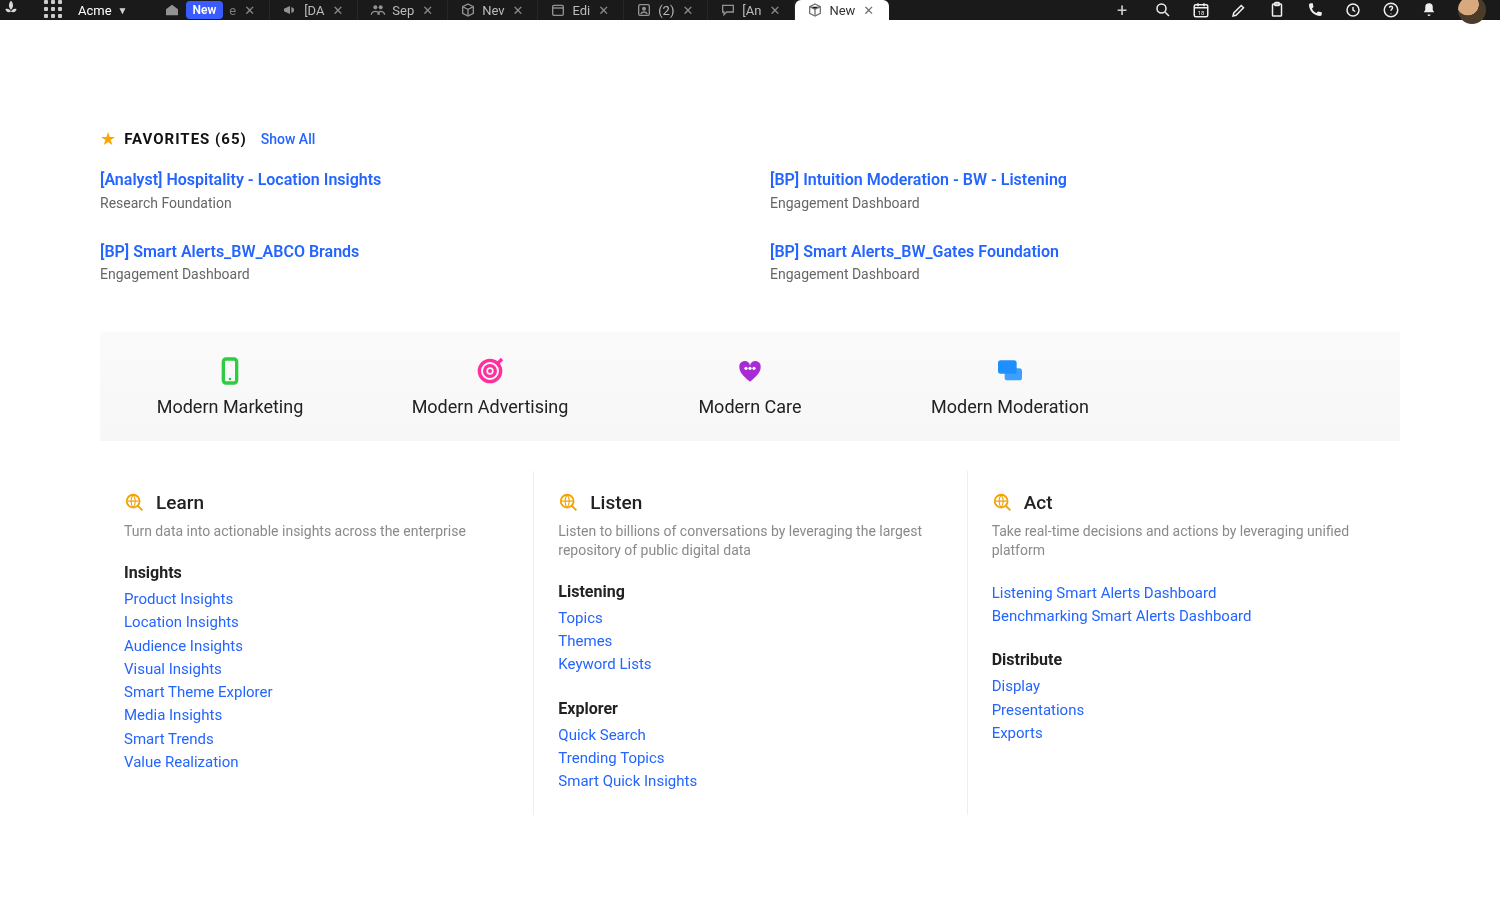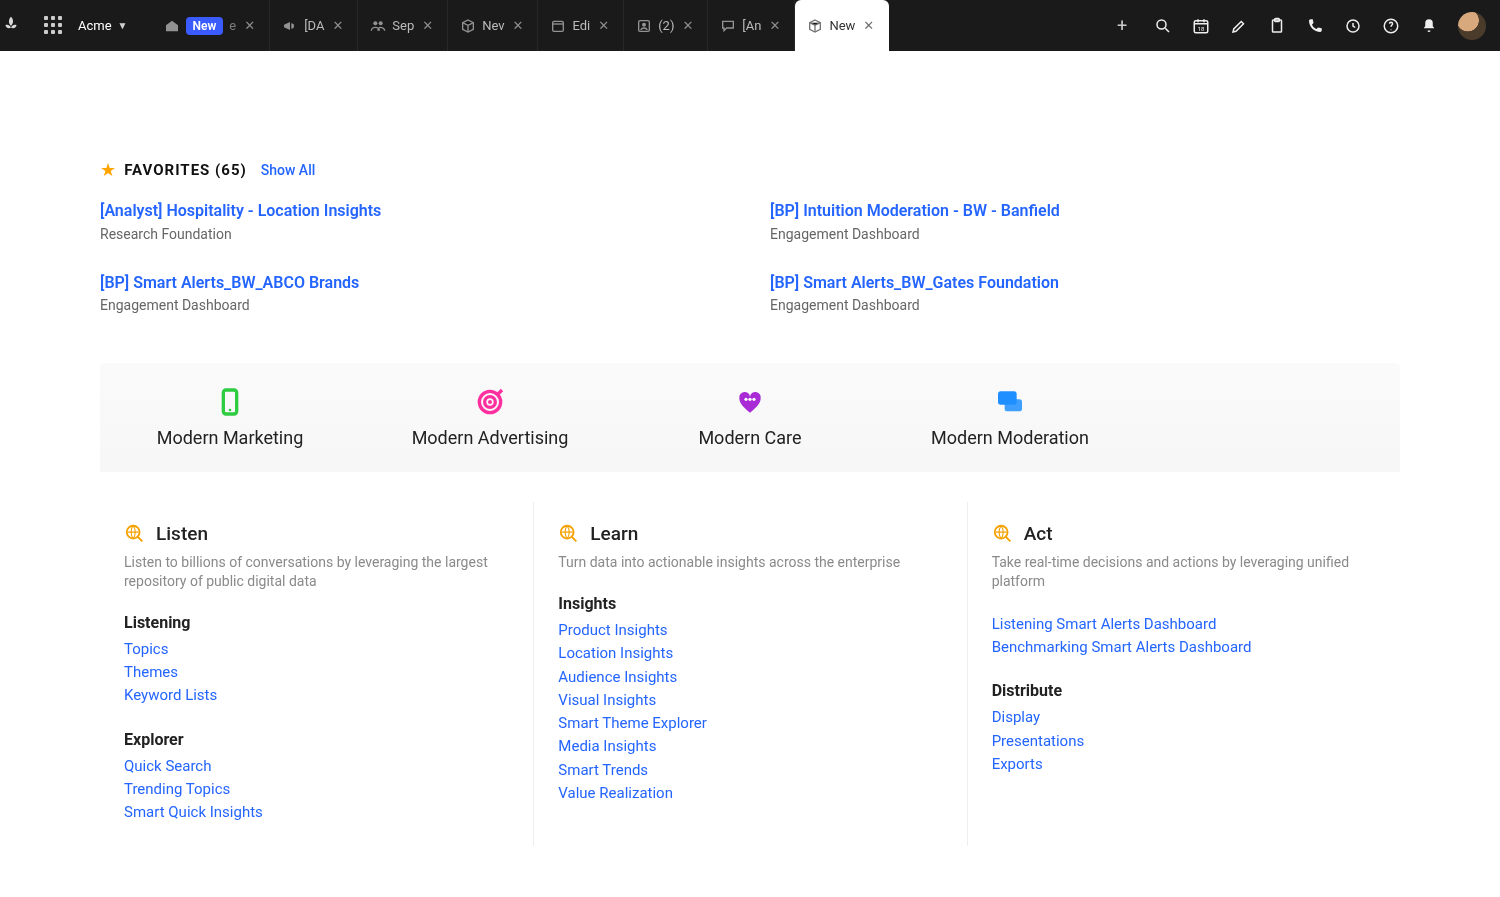--- a/index.html
+++ b/index.html
@@ -1,18 +1,18 @@
 <!DOCTYPE html>
 <html><head>
 <meta charset="utf-8">
 <style>
 * { box-sizing: border-box; margin: 0; padding: 0; }
 body { font-family: -apple-system, BlinkMacSystemFont, "Segoe UI", Roboto, Arial, sans-serif; background: #fff; color: #222; width: 1500px; height: 897px; overflow: hidden; }
 
-.topbar { height: 51px; background: #1a1a1a; display: flex; align-items: center; color: #ccc; font-size: 13px; }
+.topbar { height: 20px; background: #1a1a1a; display: flex; align-items: center; color: #ccc; font-size: 13px; }
 .apps-icon { width: 20px; height: 20px; margin: 0 14px 0 10px; display: grid; grid-template-columns: repeat(3,4px); grid-template-rows: repeat(3,4px); gap: 3px; }
 .apps-icon span { background: #ccc; border-radius: 1px; }
 .logo { width: 22px; height: 22px; margin-right: 12px; opacity:.9; }
 .workspace { display:flex; align-items:center; gap:6px; margin-right:24px; color:#fff; cursor:pointer; }
 .chev { font-size:10px; opacity:.8; }
 .tabs { display:flex; height:100%; flex:1; overflow:hidden; }
 .tab { display:flex; align-items:center; gap:6px; padding:0 12px; color:#bbb; border-right:1px solid rgba(255,255,255,.06); position:relative; height:100%; cursor:pointer; min-width:0; }
 .tab.active { background:#fff; color:#333; border-radius:6px 6px 0 0; }
 .tab .close { font-size:13px; opacity:.7; padding:0 2px; }
 .tab-icon { width:16px; height:16px; opacity:.75; flex-shrink:0; }
@@ -190,21 +190,21 @@
     <span class="fav-title"><span>FAVORITES</span> <span>(65)</span></span>
     <a class="showall">Show All</a>
   </div>
 
   <div class="fav-grid" id="fav-grid">
       <div class="fav-card">
         <h4>[Analyst] Hospitality - Location Insights</h4>
         <div class="sub">Research Foundation</div>
       </div>
       <div class="fav-card">
-        <h4>[BP] Intuition Moderation - BW - Banfield</h4>
+        <h4>[BP] Intuition Moderation - BW - Listening</h4>
         <div class="sub">Engagement Dashboard</div>
       </div>
       <div class="fav-card">
         <h4>[BP] Smart Alerts_BW_ABCO Brands</h4>
         <div class="sub">Engagement Dashboard</div>
       </div>
       <div class="fav-card">
         <h4>[BP] Smart Alerts_BW_Gates Foundation</h4>
         <div class="sub">Engagement Dashboard</div>
       </div>
@@ -247,43 +247,20 @@
           <svg width="32" height="32" viewBox="0 0 24 24">
             <rect x="3" y="4" width="14" height="10" rx="2" fill="#1f8fff"></rect>
             <rect x="8" y="10" width="13" height="9" rx="2" fill="#1f8fff" opacity=".85"></rect>
           </svg>
         </div>
         <div class="clabel">Modern Moderation</div>
       </div>
     </div>
 
   <div class="cols" id="cols">
-      <div class="col">
-        <div class="col-head">
-          <svg width="22" height="22" viewBox="0 0 24 24" class="col-ic">
-            <circle cx="10" cy="10" r="7" fill="none" stroke="#f5a200" stroke-width="2"></circle>
-            <path d="M4 10h12M10 3c3 4 3 10 0 14M10 3c-3 4-3 10 0 14" stroke="#f5a200" fill="none" stroke-width="1.2"></path>
-            <path d="m20 20-5-5" stroke="#f5a200" stroke-width="2"></path>
-          </svg>
-          <span class="col-title">Listen</span>
-        </div>
-        <div class="col-desc">Listen to billions of conversations by leveraging the largest repository of public digital data</div>
-        <div class="group">
-          <h5>Listening</h5>
-          <a>Topics</a>
-          <a>Themes</a>
-          <a>Keyword Lists</a>
-        </div>
-        <div class="group">
-          <h5>Explorer</h5>
-          <a>Quick Search</a>
-          <a>Trending Topics</a>
-          <a>Smart Quick Insights</a>
-        </div>
-      </div>
       <div class="col">
         <div class="col-head">
           <svg width="22" height="22" viewBox="0 0 24 24" class="col-ic">
             <circle cx="10" cy="10" r="7" fill="none" stroke="#f5a200" stroke-width="2"></circle>
             <path d="M4 10h12M10 3c3 4 3 10 0 14M10 3c-3 4-3 10 0 14" stroke="#f5a200" fill="none" stroke-width="1.2"></path>
             <path d="m20 20-5-5" stroke="#f5a200" stroke-width="2"></path>
           </svg>
           <span class="col-title">Learn</span>
         </div>
         <div class="col-desc">Turn data into actionable insights across the enterprise</div>
@@ -299,20 +276,43 @@
           <a>Value Realization</a>
         </div>
       </div>
       <div class="col">
         <div class="col-head">
           <svg width="22" height="22" viewBox="0 0 24 24" class="col-ic">
             <circle cx="10" cy="10" r="7" fill="none" stroke="#f5a200" stroke-width="2"></circle>
             <path d="M4 10h12M10 3c3 4 3 10 0 14M10 3c-3 4-3 10 0 14" stroke="#f5a200" fill="none" stroke-width="1.2"></path>
             <path d="m20 20-5-5" stroke="#f5a200" stroke-width="2"></path>
           </svg>
+          <span class="col-title">Listen</span>
+        </div>
+        <div class="col-desc">Listen to billions of conversations by leveraging the largest repository of public digital data</div>
+        <div class="group">
+          <h5>Listening</h5>
+          <a>Topics</a>
+          <a>Themes</a>
+          <a>Keyword Lists</a>
+        </div>
+        <div class="group">
+          <h5>Explorer</h5>
+          <a>Quick Search</a>
+          <a>Trending Topics</a>
+          <a>Smart Quick Insights</a>
+        </div>
+      </div>
+      <div class="col">
+        <div class="col-head">
+          <svg width="22" height="22" viewBox="0 0 24 24" class="col-ic">
+            <circle cx="10" cy="10" r="7" fill="none" stroke="#f5a200" stroke-width="2"></circle>
+            <path d="M4 10h12M10 3c3 4 3 10 0 14M10 3c-3 4-3 10 0 14" stroke="#f5a200" fill="none" stroke-width="1.2"></path>
+            <path d="m20 20-5-5" stroke="#f5a200" stroke-width="2"></path>
+          </svg>
           <span class="col-title">Act</span>
         </div>
         <div class="col-desc">Take real-time decisions and actions by leveraging unified platform</div>
         <div class="group">
           <a>Listening Smart Alerts Dashboard</a>
           <a>Benchmarking Smart Alerts Dashboard</a>
         </div>
         <div class="group">
           <h5>Distribute</h5>
           <a>Display</a>

